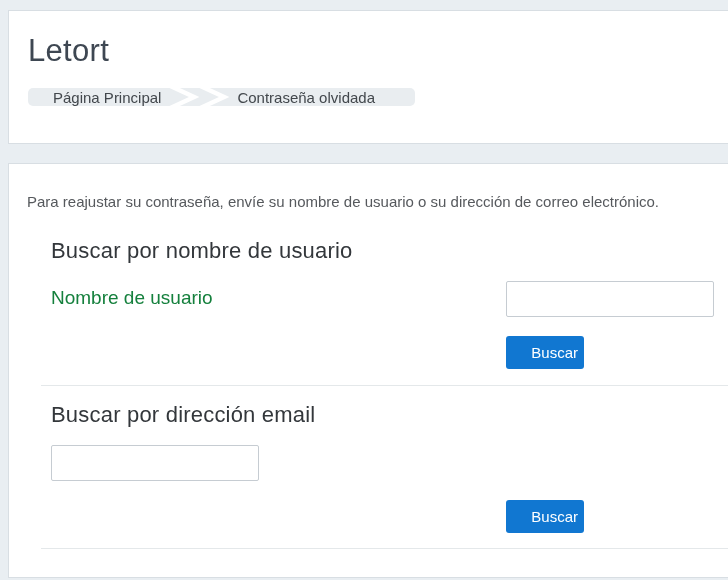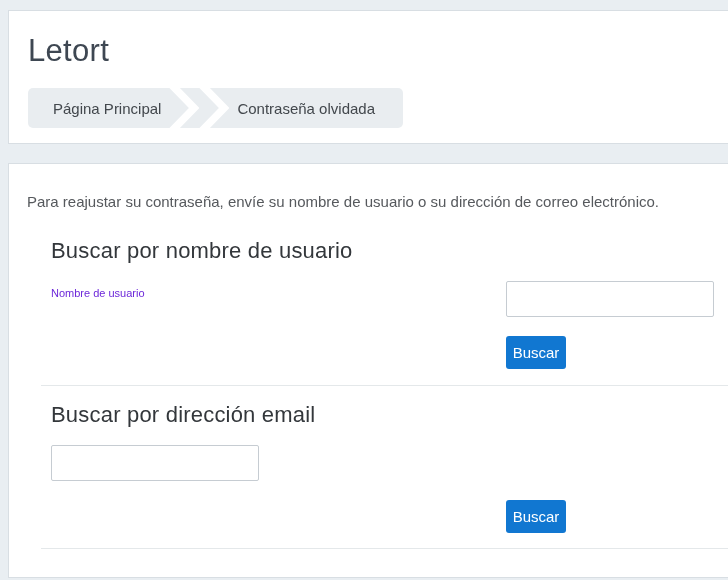--- a/index.html
+++ b/index.html
@@ -20,34 +20,34 @@
   .header-card { margin-top: 10px; height: 134px; padding-left: 19px; }
   .site-title {
     margin: 21px 0 0 0;
     font-size: 31px; line-height: 38px;
     font-weight: 500; color: #3e4752;
     letter-spacing: 0.3px;
   }
   .breadcrumb {
     margin-top: 18px;
     display: inline-flex; align-items: stretch;
-    height: 40px;
+    height: 18px;
     background: #e9edf0;
     border-radius: 5px;
     overflow: hidden;
   }
   .crumb {
     display: flex; align-items: center;
     padding: 0 8px;
     font-size: 15px; color: #42474c;
     text-decoration: none;
     white-space: nowrap;
   }
   .crumb:first-child { padding-left: 25px; }
-  .crumb:last-child { padding-right: 28px; }
+  .crumb:last-child { padding-right: 40px; }
   .crumb-sep {
     width: 30px; align-self: stretch;
     background: #ffffff;
     clip-path: polygon(0 0, 35% 0, 100% 50%, 35% 100%, 0 100%, 65% 50%);
   }
   
   .main-card { margin-top: 19px; padding-bottom: 28px; }
   .intro {
     margin: 0; padding: 27px 0 0 18px;
     font-size: 15px; line-height: 22px; color: #56595d;
@@ -62,39 +62,40 @@
   #username-section .section-heading { margin-top: 22px; }
   #email-section .section-heading { margin-top: 13px; }
   .form-row, .button-row {
     display: grid;
     grid-template-columns: 455px 240px;
     align-items: start;
   }
   .form-row { margin-top: 14px; }
   .button-row { margin-top: 19px; }
   .field-label {
-    font-size: 11px; color: #6d28d9; padding-top: 6px; display: block;
+    font-size: 19px; color: #15803d; padding-top: 6px; display: block;
   }
   .text-input {
     width: 208px; height: 36px;
     box-sizing: border-box;
     border: 1px solid #c6ccd2; border-radius: 2px;
     background: #ffffff;
     font-family: "Liberation Sans", sans-serif;
     font-size: 15px; color: #33373b;
     padding: 0 8px;
     outline: none;
   }
   .primary-button {
-    width: 60px; height: 33px;
+    width: 78px; height: 33px;
     background: #1177d1; color: #ffffff;
     border: none; border-radius: 3px;
     font-family: "Liberation Sans", sans-serif;
     font-size: 15px;
     cursor: pointer;
+    text-align: right;
   }
   .divider {
     border: none;
     border-top: 1px solid #e4e8ea;
     margin: 16px 0 0 32px;
   }
   .divider.bottom { margin-top: 15px; }
 </style>
 </head>
 <body>

